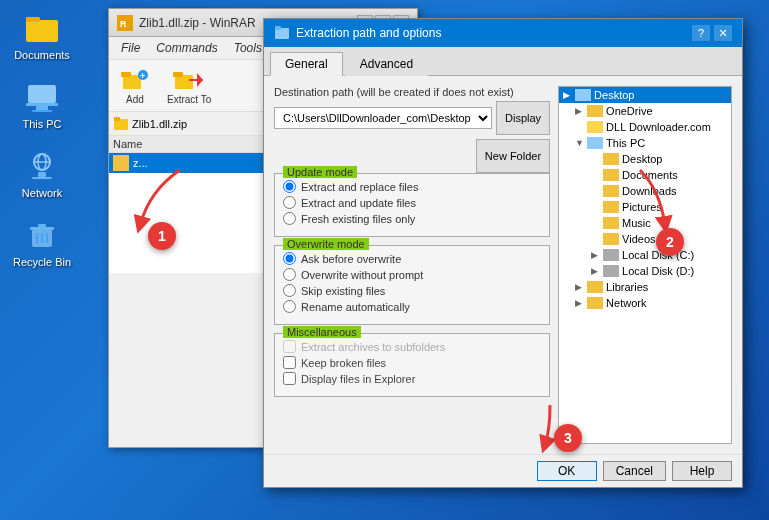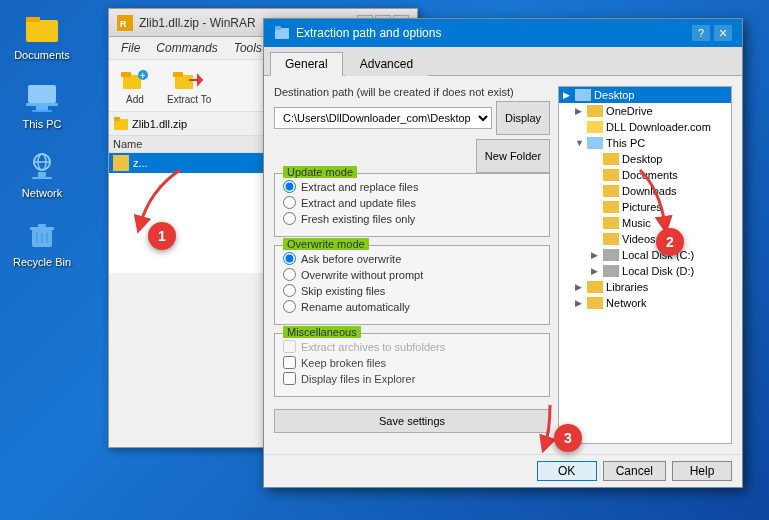--- a/index.html
+++ b/index.html
@@ -621,21 +621,20 @@
           <div class="checkbox-option">
             <input type="checkbox" style="">
             <span>Keep broken files</span>
           </div>
           <div class="checkbox-option">
             <input type="checkbox" style="">
             <span>Display files in Explorer</span>
           </div>
         </div>
 
-        <button class="save-settings-btn">Save settings</button>
       </div>
 
       <div class="dialog-right">
         <div class="file-tree">
 
           <div class="tree-item selected tree-indent-0">
             <span class="tree-arrow">▶</span>
             <span class="folder-icon"></span>
             <span>Desktop</span>
           </div>

